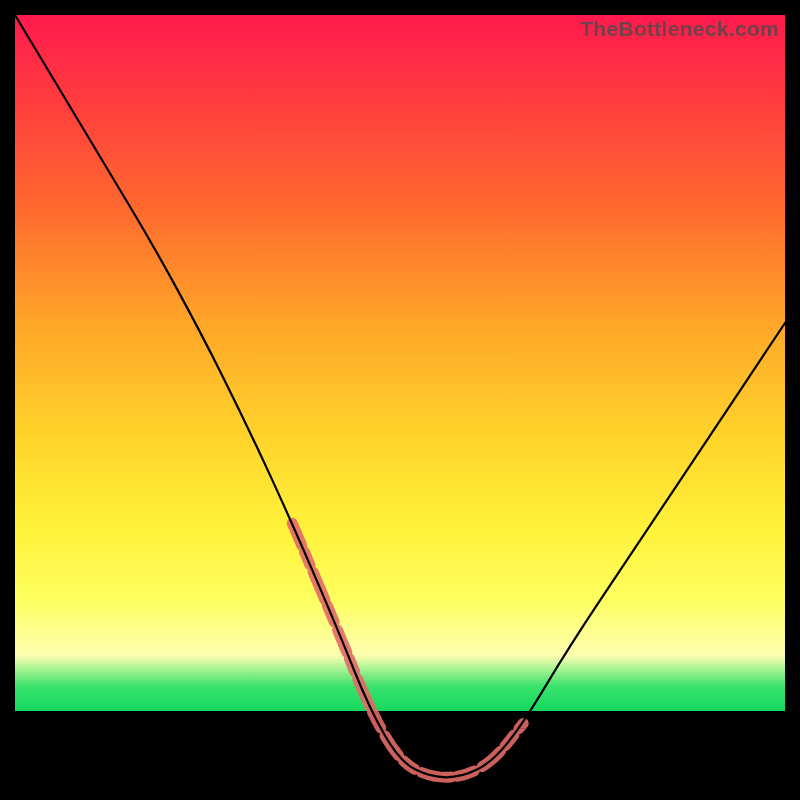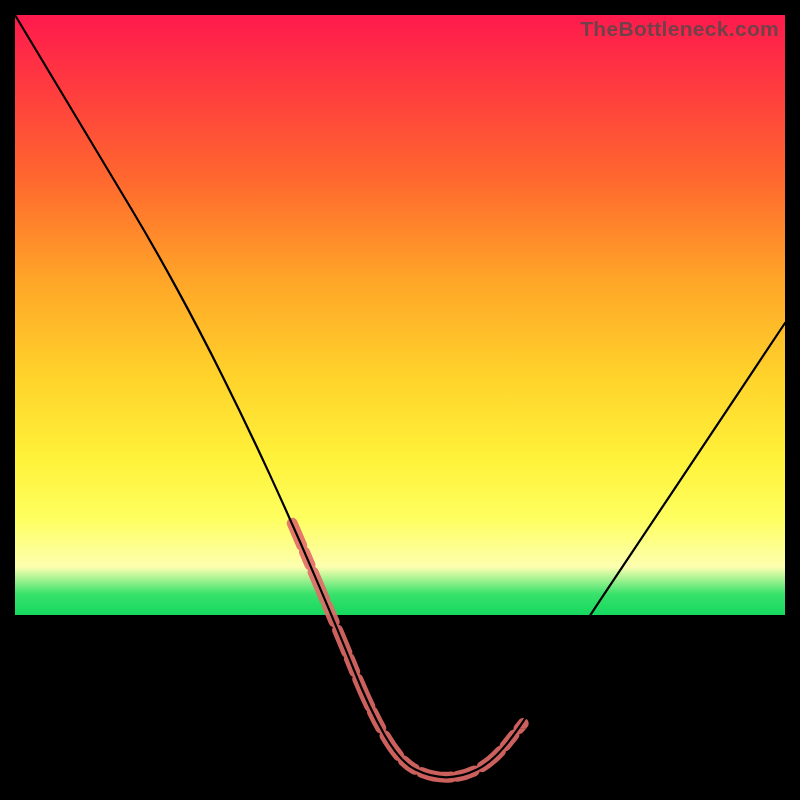--- a/index.html
+++ b/index.html
@@ -4,21 +4,21 @@
 <style>
   * { margin: 0; padding: 0; box-sizing: border-box; }
   html, body { width: 800px; height: 800px; overflow: hidden; }
   body { background: #000; position: relative; font-family: Arial, Helvetica, sans-serif; }
 
   .frame {
     position: absolute;
     left: 15px;
     top: 15px;
     width: 770px;
-    height: 600px;
+    height: 696px;
     background: linear-gradient(to bottom,
       #ff1a4d 0%,
       #ff3b3f 12%,
       #ff6a2e 28%,
       #ffa528 44%,
       #ffd22a 60%,
       #fff23a 74%,
       #feff60 84%,
       #fdffb0 92%,
       #38e26b 96.5%,

